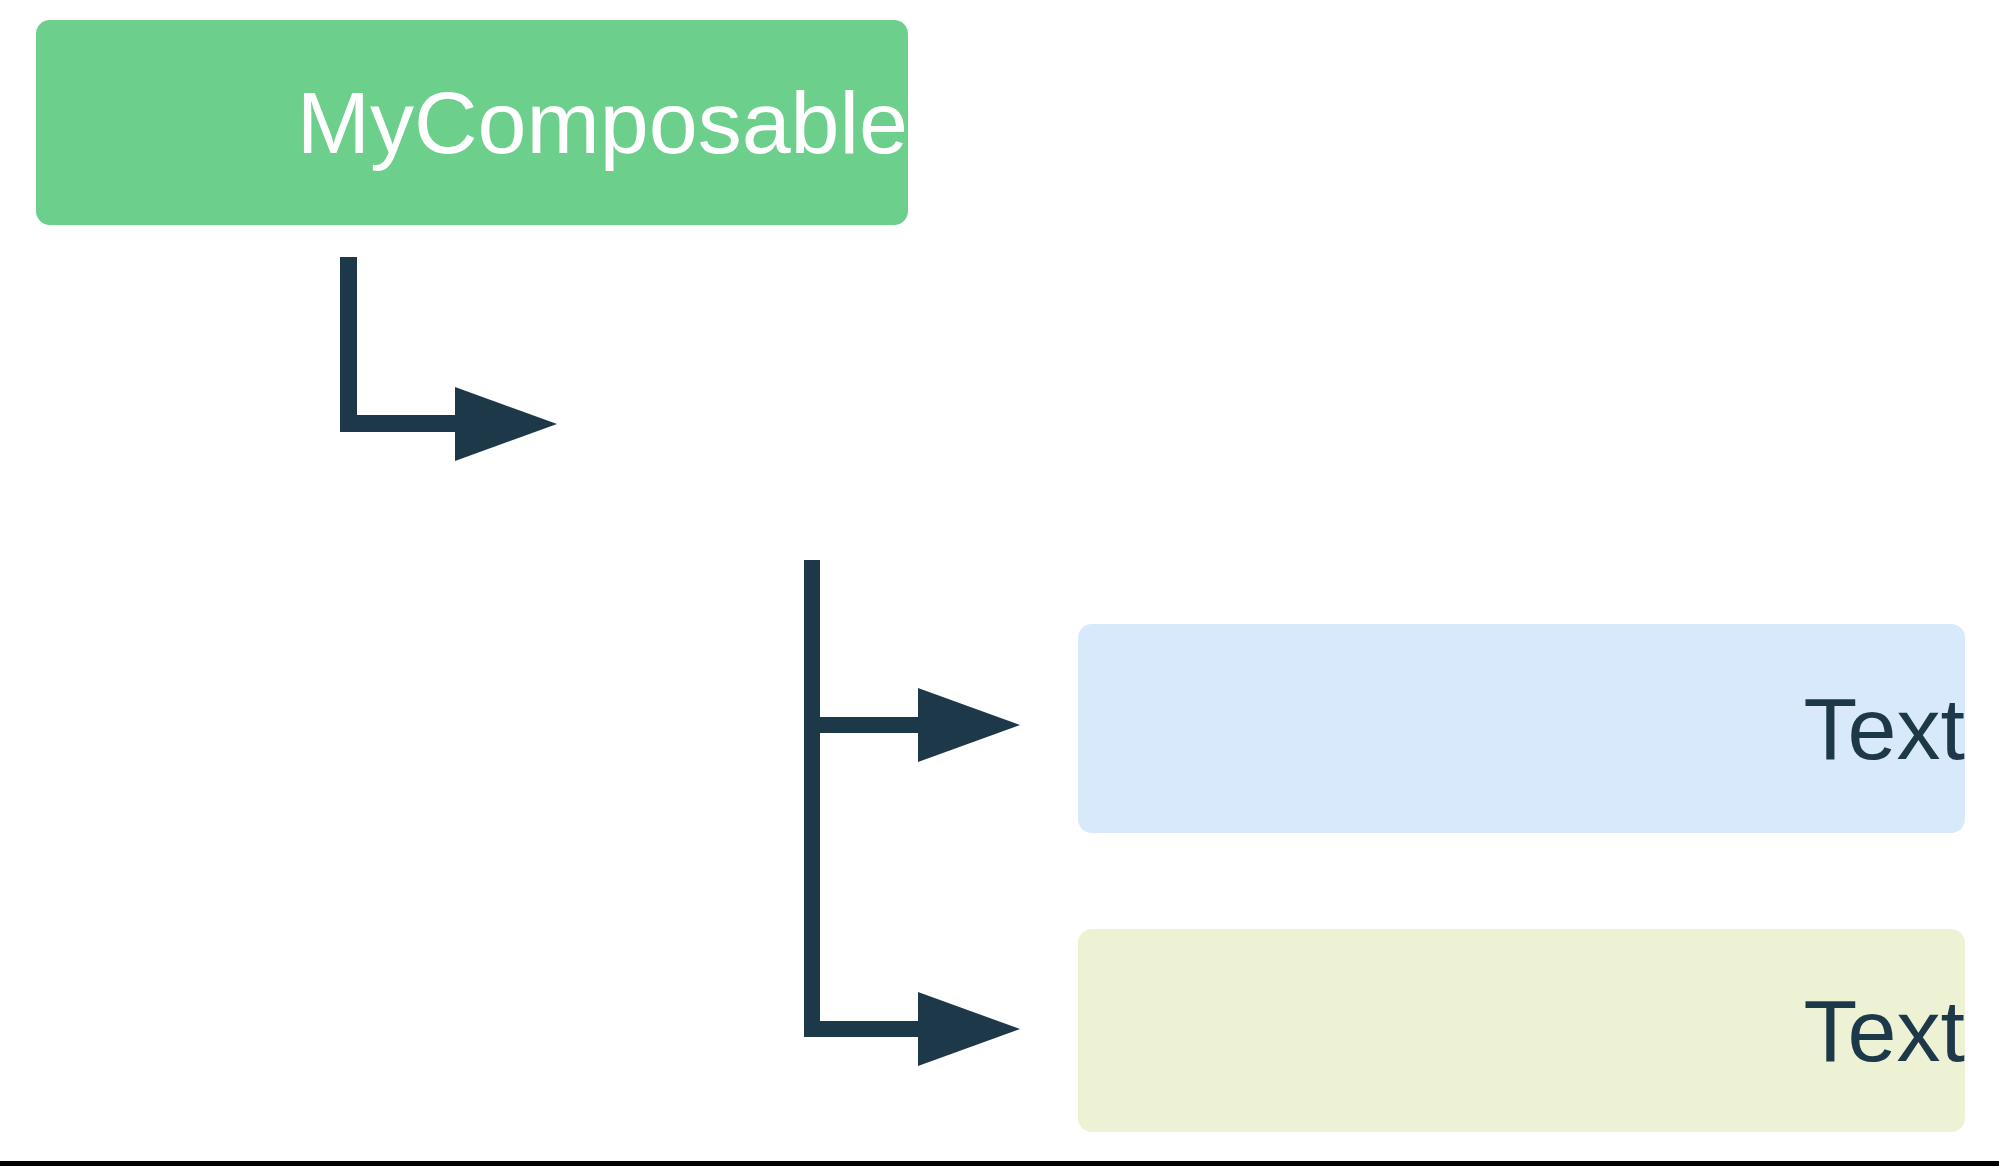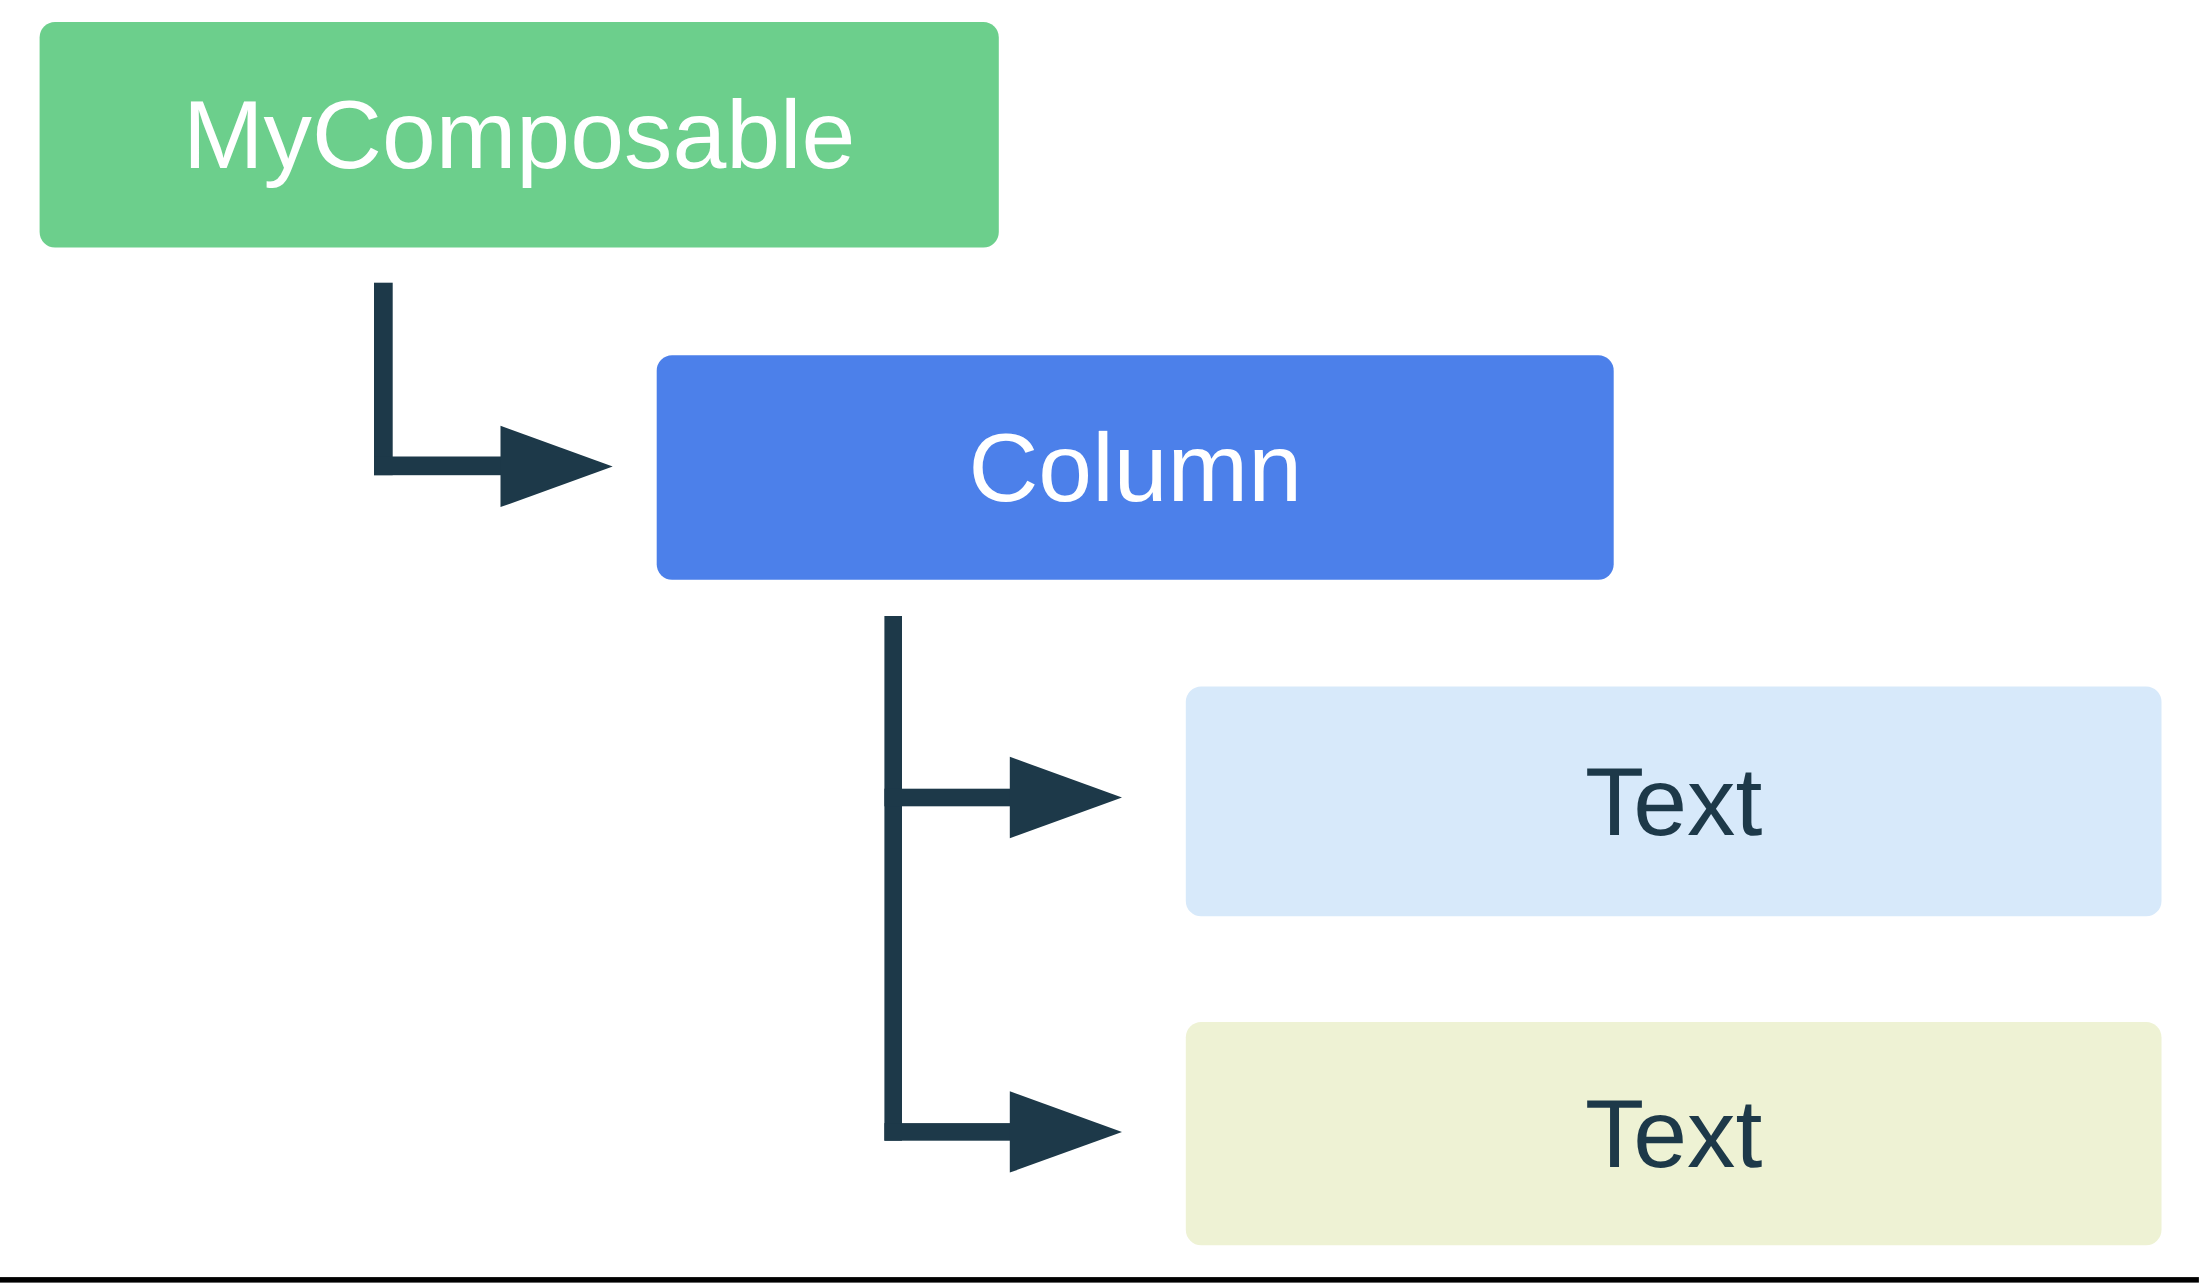--- a/index.html
+++ b/index.html
@@ -23,21 +23,21 @@
     width: 1999px;
     height: 1170px;
     background: var(--background);
     overflow: hidden;
   }
   .node {
     position: absolute;
     border-radius: 14px;
     display: flex;
     align-items: center;
-    justify-content: center;
+    justify-content: flex-end;
     font-size: 88px;
     font-weight: 400;
     letter-spacing: 0;
     line-height: 1;
   }
   .node-mycomposable {
     left: 36px; top: 20px; width: 872px; height: 205px;
     background: var(--my-composable-fill);
     color: var(--node-label-light);
   }
@@ -93,23 +93,20 @@
   <div class="node node-mycomposable">
     <span>MyComposable</span>
   </div>
 
   <div>
     <div class="conn-seg c1-vert"></div>
     <div class="conn-seg c1-horiz"></div>
     <div class="c1-head"></div>
   </div>
 
-  <div class="node node-column">
-    <span>Column</span>
-  </div>
 
   <div>
     <div class="conn-seg c2-trunk"></div>
     <div class="conn-seg c2-horiz1"></div>
     <div class="c2-head1"></div>
     <div class="conn-seg c2-horiz2"></div>
     <div class="c2-head2"></div>
   </div>
 
   <div class="node node-text-first">

